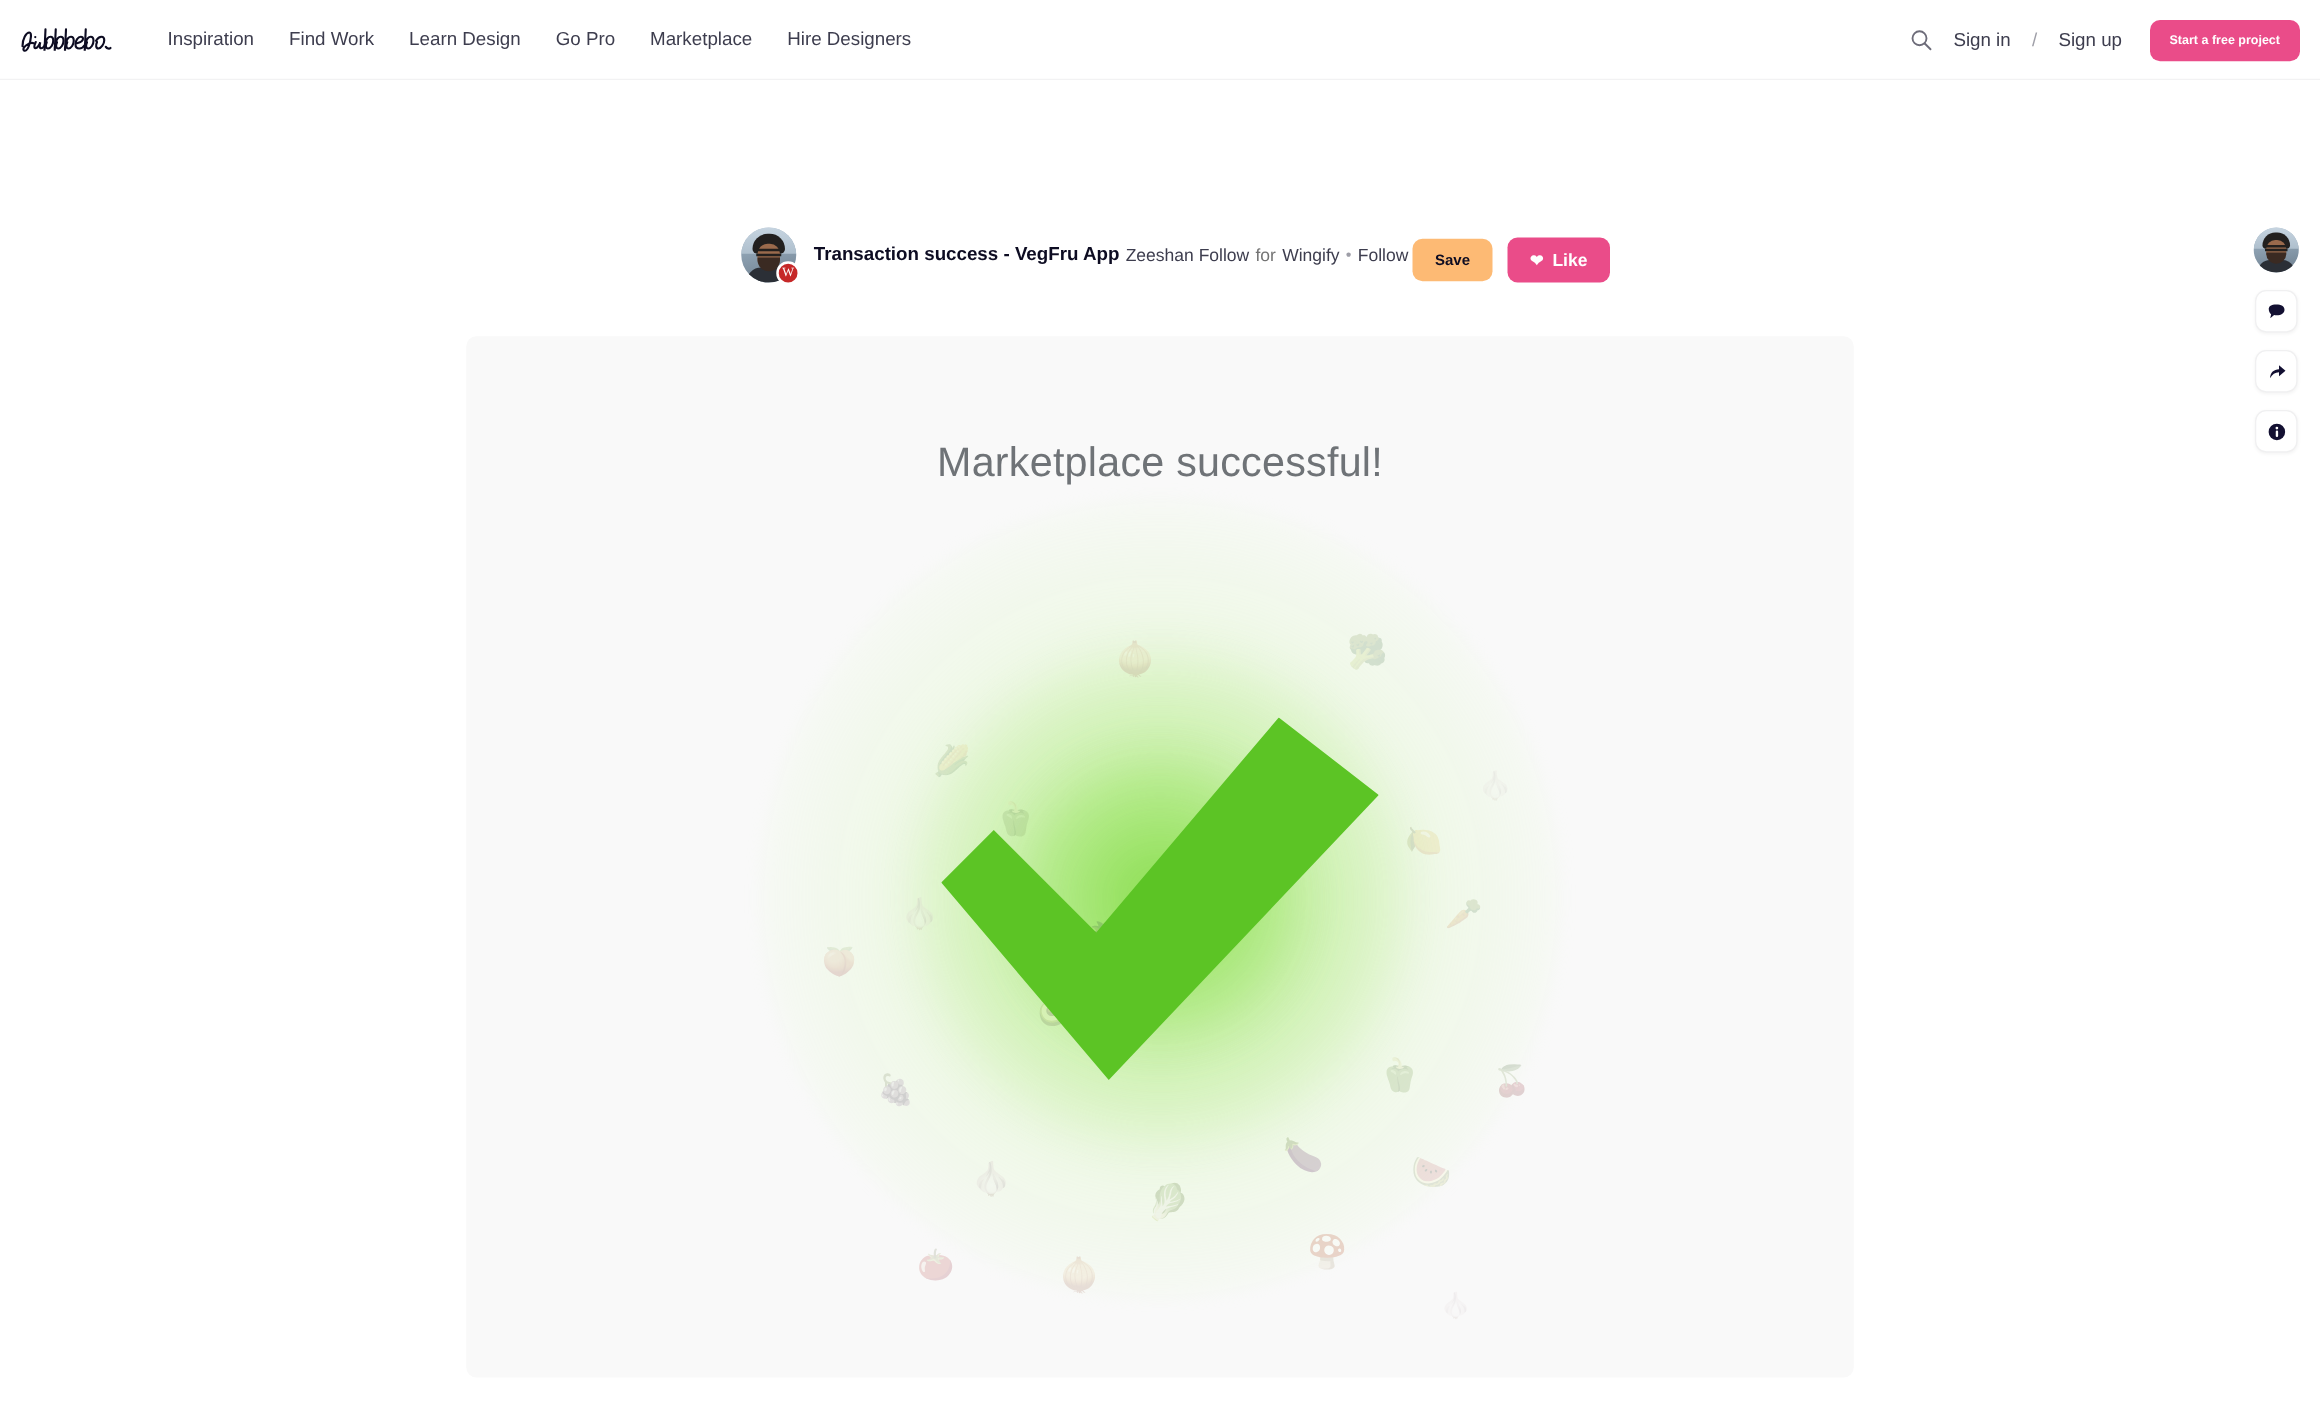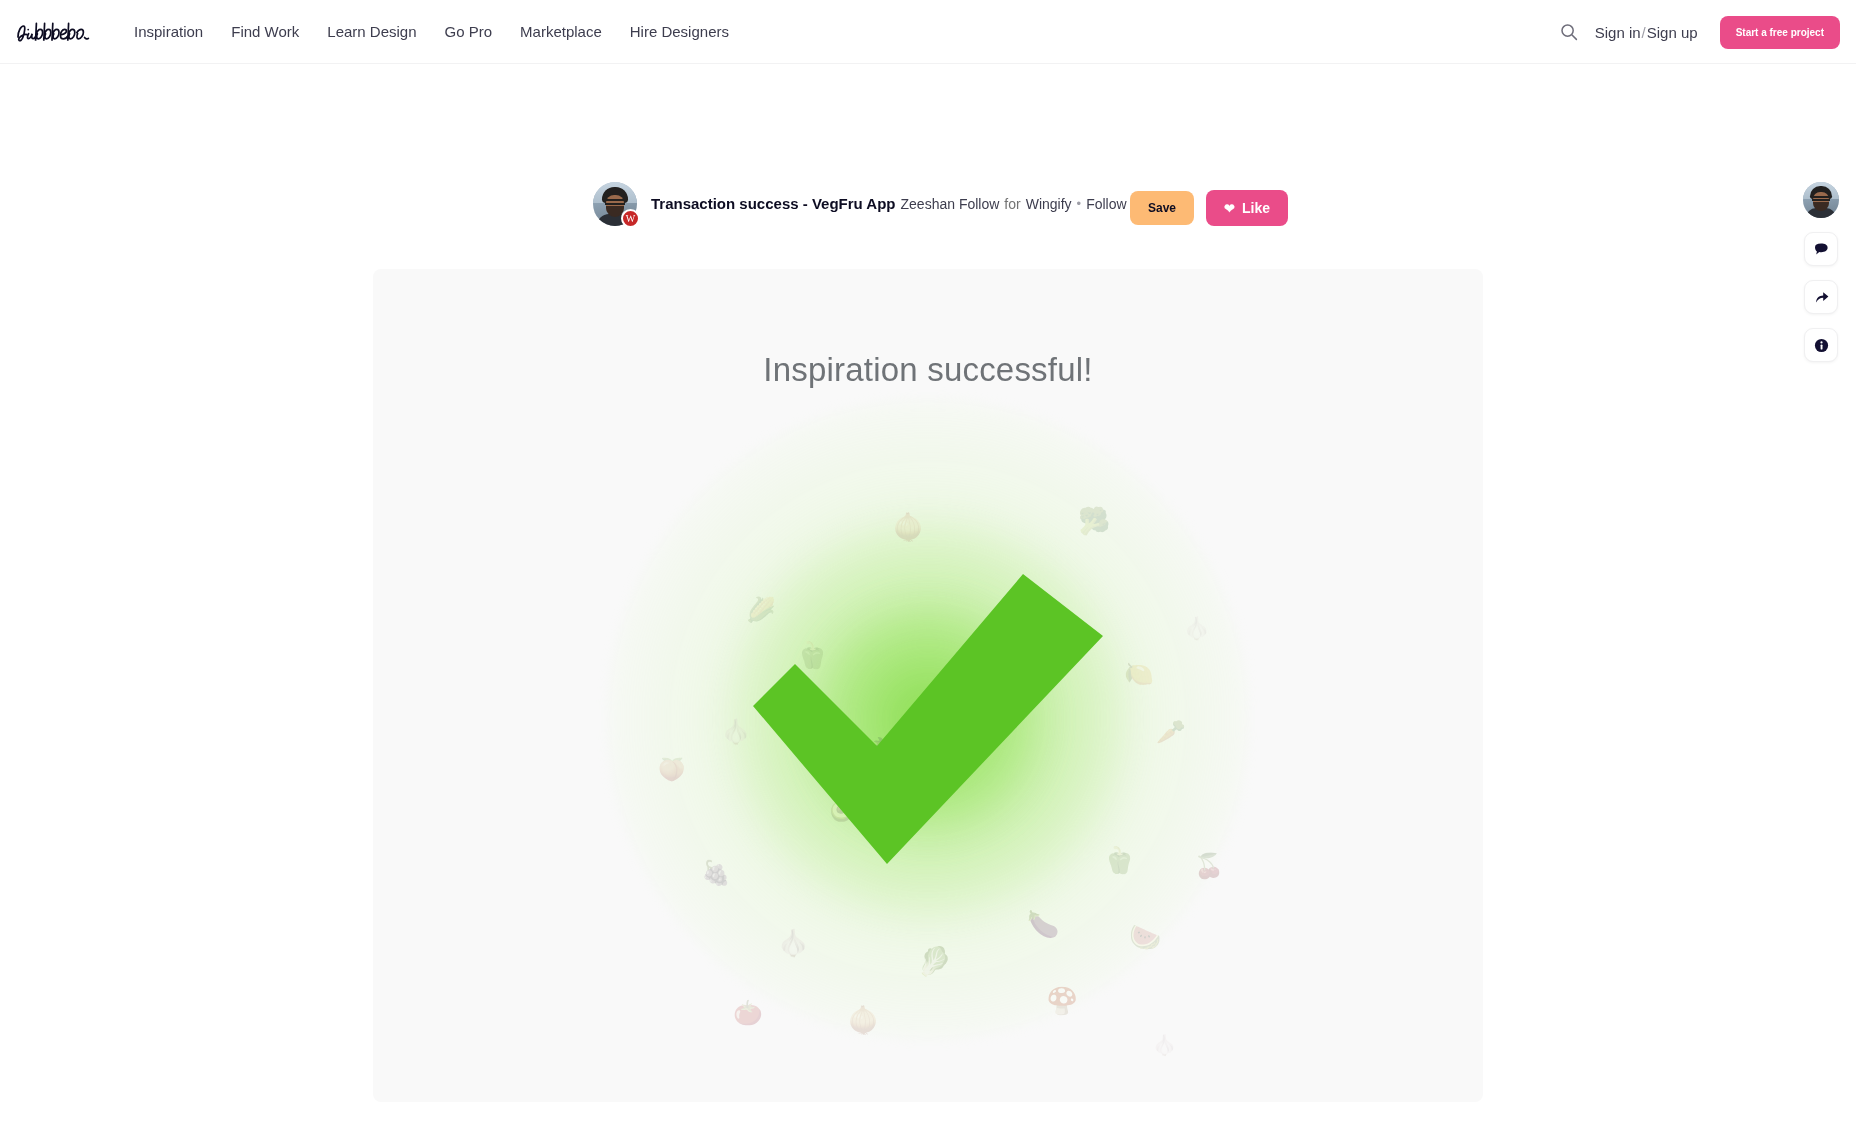--- a/index.html
+++ b/index.html
@@ -62,21 +62,21 @@
   .search-btn {
     width: 32px; height: 32px;
     display: flex; align-items: center; justify-content: center;
     cursor: pointer;
     margin-right: 10px;
   }
   .auth-links {
     font-size: 15px;
     color: #3d3d4e;
     display: flex;
-    gap: 1px;
+    gap: 17px;
     white-space: nowrap;
   }
   .auth-links span { cursor: pointer; }
   .auth-sep { color: #9e9ea7; cursor: default !important; }
   .cta-btn {
     margin-left: 22px;
     background: #ea4c89;
     color: #fff;
     font-size: 10px;
     font-weight: bold;
@@ -413,21 +413,21 @@
     <div class="rail-btn">
       <svg width="17" height="17" viewBox="0 0 17 17">
         <circle cx="8.5" cy="8.5" r="6.6" fill="#131032"></circle>
         <circle cx="8.5" cy="5.4" r="1.1" fill="#fff"></circle>
         <rect x="7.6" y="7.4" width="1.9" height="5.2" rx="0.9" fill="#fff"></rect>
       </svg>
     </div>
   </div>
 
   <div class="art">
-    <div class="art-title">Inspiration successful!</div>
+    <div class="art-title">Marketplace successful!</div>
 
     <div class="glow-stage">
       <div class="glow-outer"></div>
       <div class="glow-mid"></div>
       <div class="glow-core"></div>
 
       <div id="veg-layer">
           <span class="veg" style="left: 47%; top: 20%; font-size: 26px; opacity: 0.22; transform: translate(-50%, -50%);">🧅</span>
           <span class="veg" style="left: 76%; top: 19%; font-size: 26px; opacity: 0.18; transform: translate(-50%, -50%);">🥦</span>
           <span class="veg" style="left: 24%; top: 33%; font-size: 24px; opacity: 0.16; transform: translate(-50%, -50%);">🌽</span>

